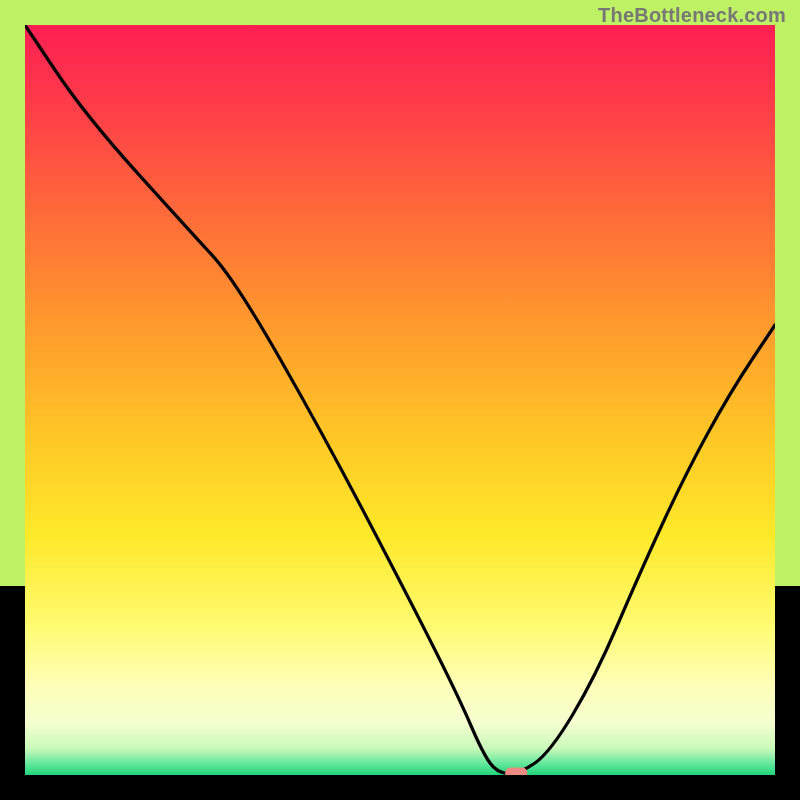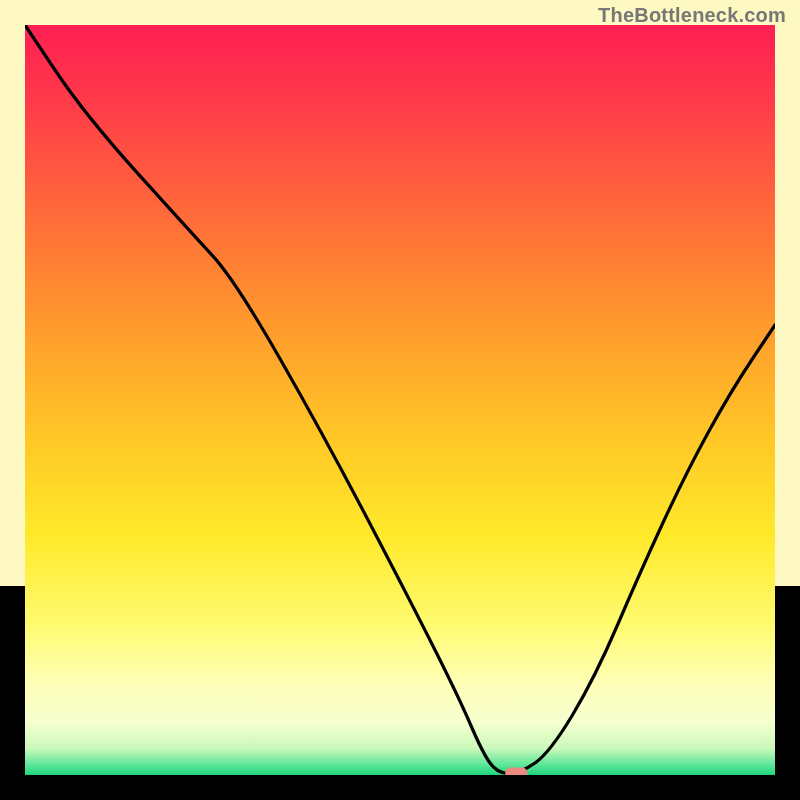--- a/index.html
+++ b/index.html
@@ -7,21 +7,21 @@
     padding: 0;
     width: 800px;
     height: 800px;
     background: #000;
     overflow: hidden;
   }
   .chart-wrap {
     position: relative;
     width: 800px;
     height: 586px;
-    background: #fef9c3;
+    background: #bef264;
   }
   .watermark {
     position: absolute;
     top: 4px;
     right: 14px;
     color: #777;
     font-family: Arial, Helvetica, sans-serif;
     font-size: 20px;
     font-weight: bold;
     letter-spacing: 0.2px;

